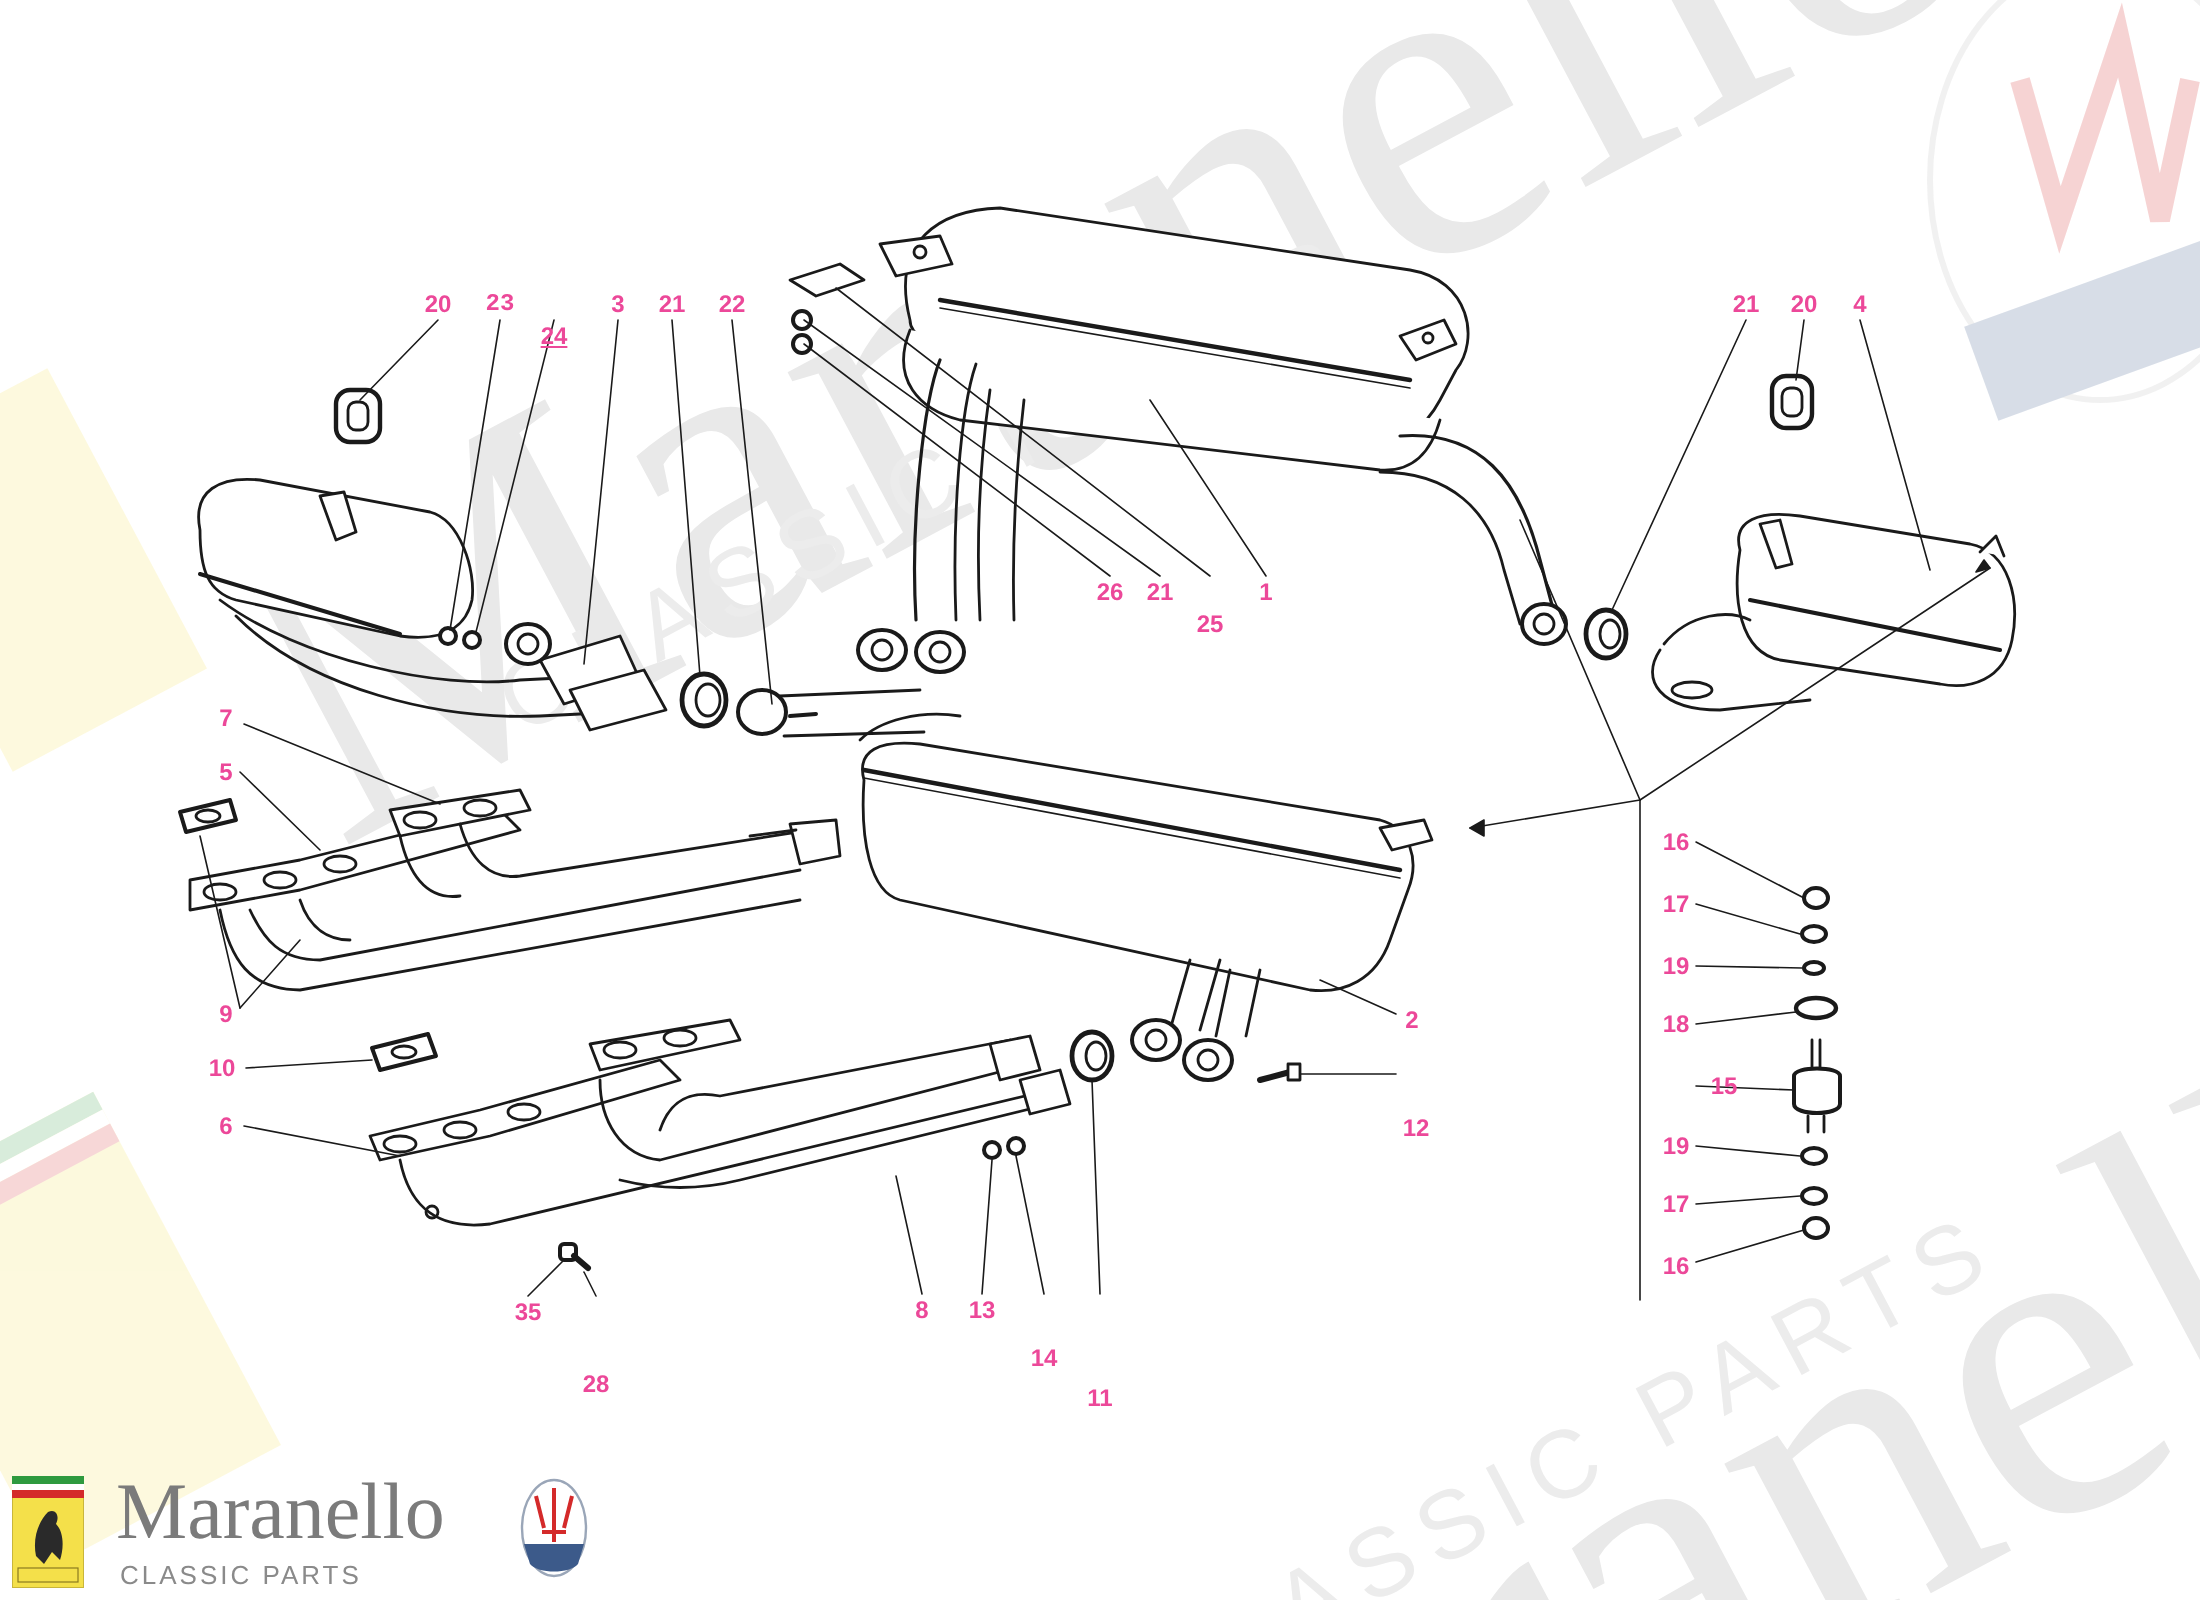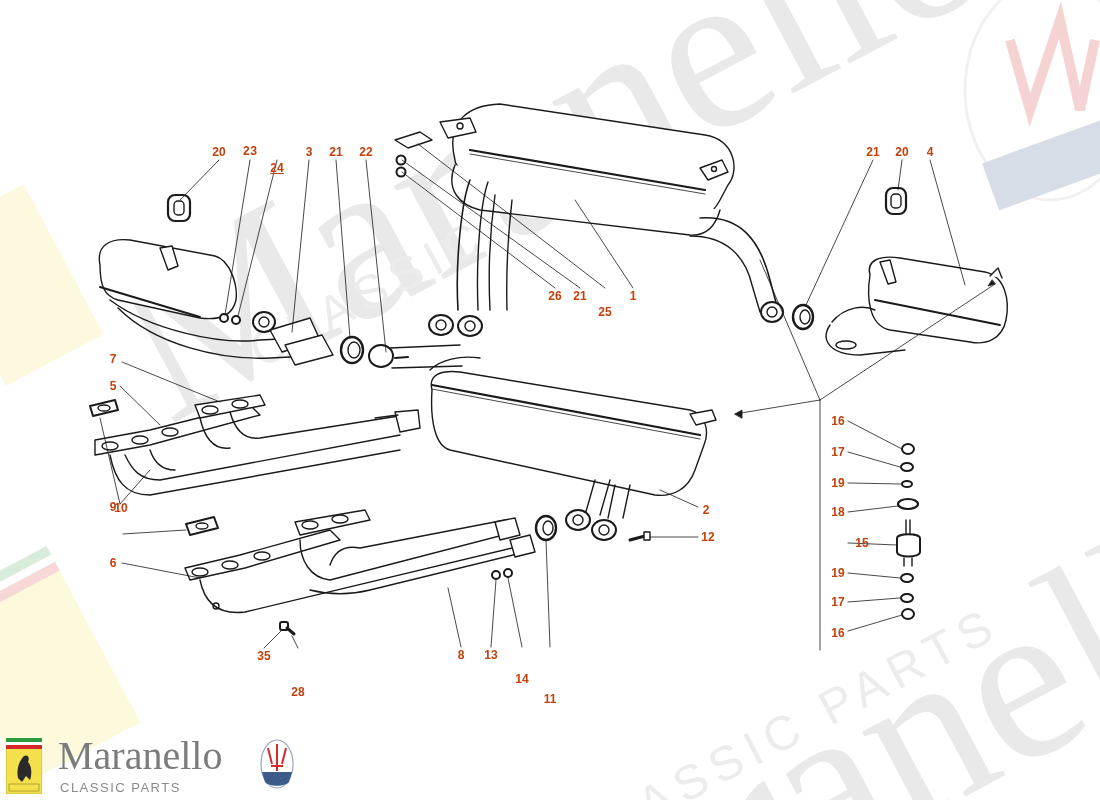--- a/index.html
+++ b/index.html
@@ -13,21 +13,21 @@
       position: absolute; font-family: "Liberation Serif", serif; color: #e9e9e9;
       white-space: nowrap; transform-origin: left top;
     }
     .wm-sub {
       position: absolute; font-family: "Liberation Sans", sans-serif; color: #ececec;
       white-space: nowrap; letter-spacing: 8px; transform-origin: left top;
     }
     .diagram { position: absolute; left: 0; top: 0; width: 1100px; height: 800px; }
     .callout {
       position: absolute; font-family: "Liberation Sans", sans-serif; font-weight: bold;
-      font-size: 12px; color: #c2410c; transform: translate(-50%, -50%); line-height: 1;
+      font-size: 12px; color: #ec4899; transform: translate(-50%, -50%); line-height: 1;
       cursor: pointer;
     }
     .footer-brand { position: absolute; left: 6px; top: 736px; width: 300px; height: 60px; }
     .brand-name {
       position: absolute; left: 52px; top: 0px; font-family: "Liberation Serif", serif;
       font-size: 40px; color: #7b7b7b; line-height: 1;
     }
     .brand-sub {
       position: absolute; left: 54px; top: 44px; font-family: "Liberation Sans", sans-serif;
       font-size: 13px; color: #8a8a8a; letter-spacing: 1.5px;
@@ -295,24 +295,24 @@
     <div class="callout" style="left: 555px; top: 296px;">26</div>
     <div class="callout" style="left: 580px; top: 296px;">21</div>
     <div class="callout" style="left: 605px; top: 312px;">25</div>
     <div class="callout" style="left: 633px; top: 296px;">1</div>
     <div class="callout" style="left: 873px; top: 152px;">21</div>
     <div class="callout" style="left: 902px; top: 152px;">20</div>
     <div class="callout" style="left: 930px; top: 152px;">4</div>
     <div class="callout" style="left: 113px; top: 359px;">7</div>
     <div class="callout" style="left: 113px; top: 386px;">5</div>
     <div class="callout" style="left: 113px; top: 507px;">9</div>
-    <div class="callout" style="left: 111px; top: 508px; margin-left: 10px;">10</div>
+    <div class="callout" style="left: 111px; top: 534px;">10</div>
     <div class="callout" style="left: 113px; top: 563px;">6</div>
     <div class="callout" style="left: 706px; top: 510px;">2</div>
-    <div class="callout" style="left: 708px; top: 537px;">12</div>
+    <div class="callout" style="left: 708px; top: 564px;">12</div>
     <div class="callout" style="left: 264px; top: 656px;">35</div>
     <div class="callout" style="left: 298px; top: 656px; margin-top: 36px;">28</div>
     <div class="callout" style="left: 461px; top: 655px;">8</div>
     <div class="callout" style="left: 491px; top: 655px;">13</div>
     <div class="callout" style="left: 522px; top: 655px; margin-top: 24px;">14</div>
     <div class="callout" style="left: 550px; top: 655px; margin-top: 44px;">11</div>
     <div class="callout" style="left: 838px; top: 421px;">16</div>
     <div class="callout" style="left: 838px; top: 452px;">17</div>
     <div class="callout" style="left: 838px; top: 483px;">19</div>
     <div class="callout" style="left: 838px; top: 512px;">18</div>

